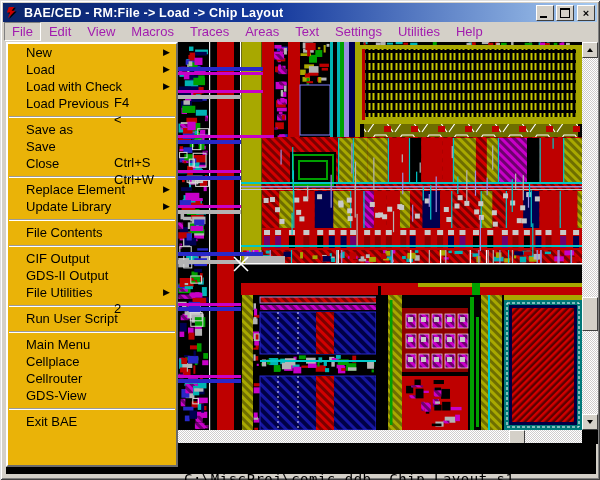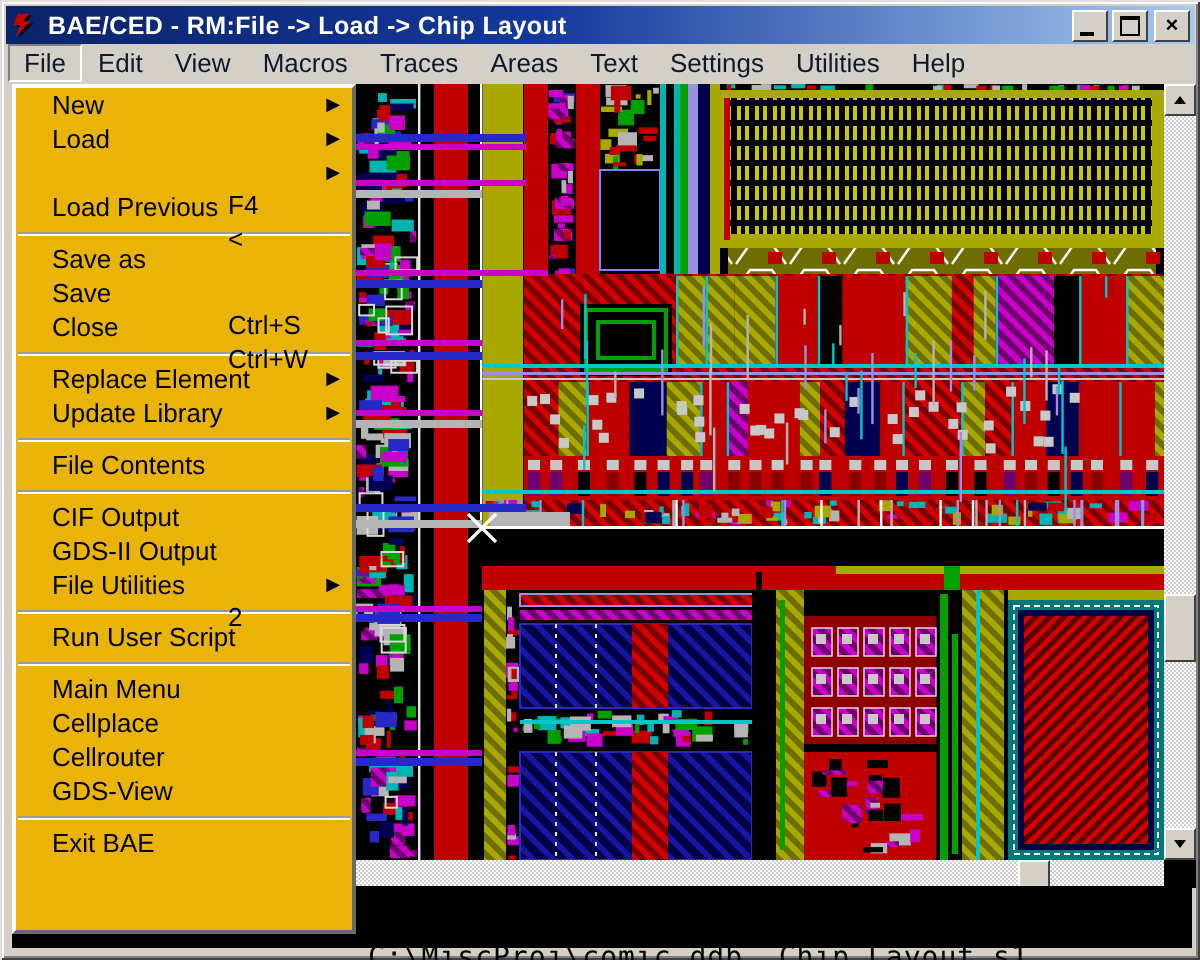--- a/index.html
+++ b/index.html
@@ -15,21 +15,21 @@
   .title-text{font-size:12.5px;font-weight:bold;letter-spacing:.2px;white-space:nowrap;}
   .win-controls{margin-left:auto;display:flex;align-items:center;gap:2px;padding-right:2px;}
   .win-btn{width:16px;height:14px;background:#d4d0c8;position:relative;
     border:1px solid;border-color:#fff #404040 #404040 #fff;
     display:flex;align-items:center;justify-content:center;}
   .glyph-min{position:absolute;left:3px;bottom:2px;width:7px;height:2px;background:#000;}
   .glyph-max{width:8px;height:7px;border:1px solid #000;border-top-width:2px;}
   .glyph-close{font-size:11px;font-weight:bold;color:#000;line-height:12px;}
   
   .menubar{position:absolute;left:4px;top:22px;right:4px;height:19px;background:#d4d0c8;
-    display:flex;align-items:center;font-size:13px;color:#0f172a;}
+    display:flex;align-items:center;font-size:13px;color:#a21caf;}
   .mb-item{padding:1px 7px;height:15px;line-height:15px;border:1px solid transparent;}
   .mb-item.active{border-color:#808080 #fff #fff #808080;background:#d4d0c8;}
   
   .client{position:absolute;left:4px;top:41px;right:4px;bottom:4px;background:#d4d0c8;}
   .layout-canvas{position:absolute;left:174px;top:1px;width:404px;height:388px;background:#000;}
   .layout-canvas svg{display:block;}
   
   .dither{background:repeating-conic-gradient(#ffffff 0% 25%, #cfcccc 0% 50%) 0 0/2px 2px;}
   .vscroll{position:absolute;left:578px;top:1px;width:16px;height:388px;}
   .hscroll{position:absolute;left:174px;top:389px;width:404px;height:14px;}
@@ -1032,21 +1032,21 @@
     <div class="status-black">
       <div class="status-white">
         <span class="status-text">C:\MiscProj\comic.ddb, Chip Layout s1</span>
       </div>
     </div>
   </div>
 
   <div class="menu-popup" id="file-menu">
       <div class="menu-item"><span>New</span><span class="mi-arrow">▶</span></div>
       <div class="menu-item"><span>Load</span><span class="mi-arrow">▶</span></div>
-      <div class="menu-item"><span class="mi-shortcut">F4</span><span class="mi-arrow">▶</span></div>
+      <div class="menu-item"><span>Load with Check</span><span class="mi-shortcut">F4</span><span class="mi-arrow">▶</span></div>
       <div class="menu-item"><span>Load Previous</span><span class="mi-shortcut">&lt;</span></div>
       <div class="menu-sep"></div>
       <div class="menu-item"><span>Save as</span></div>
       <div class="menu-item"><span>Save</span><span class="mi-shortcut">Ctrl+S</span></div>
       <div class="menu-item"><span>Close</span><span class="mi-shortcut">Ctrl+W</span></div>
       <div class="menu-sep"></div>
       <div class="menu-item"><span>Replace Element</span><span class="mi-arrow">▶</span></div>
       <div class="menu-item"><span>Update Library</span><span class="mi-arrow">▶</span></div>
       <div class="menu-sep"></div>
       <div class="menu-item"><span>File Contents</span></div>

